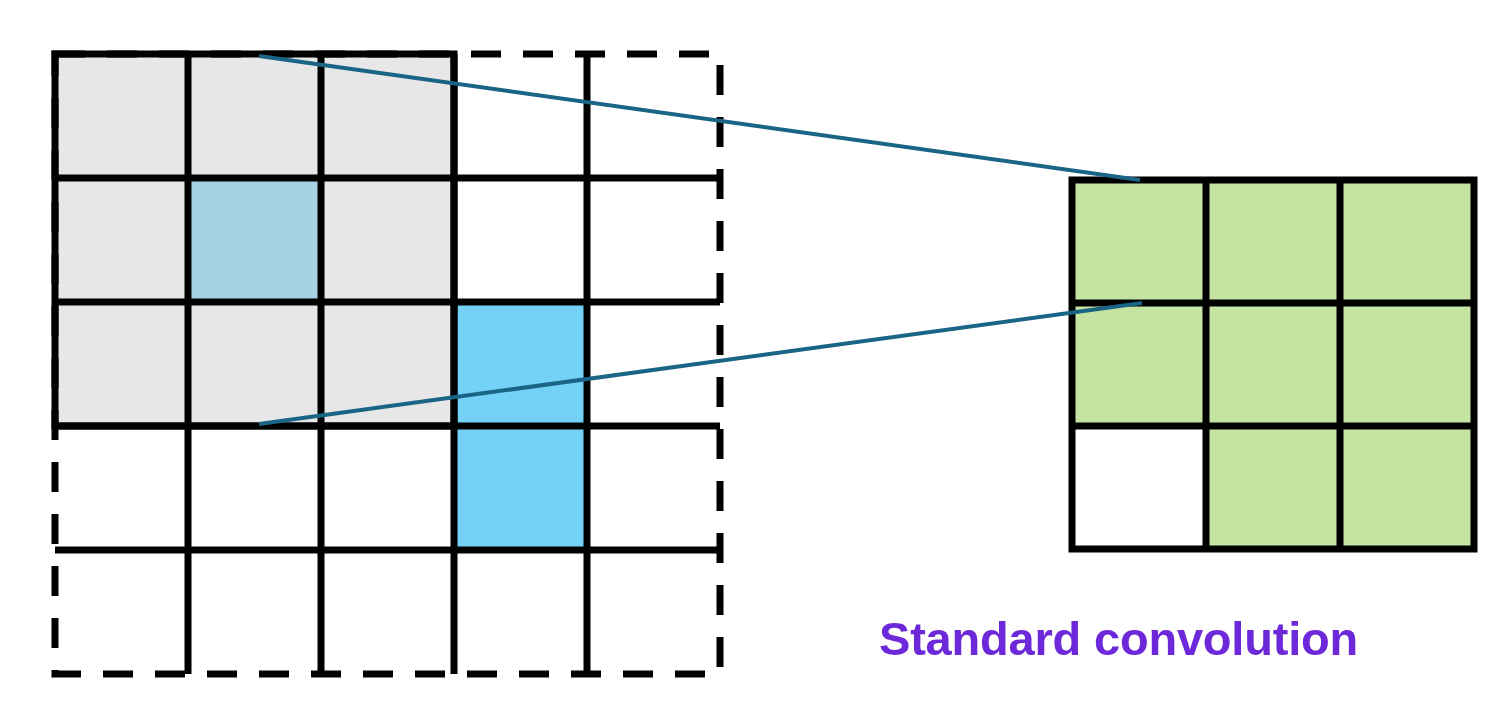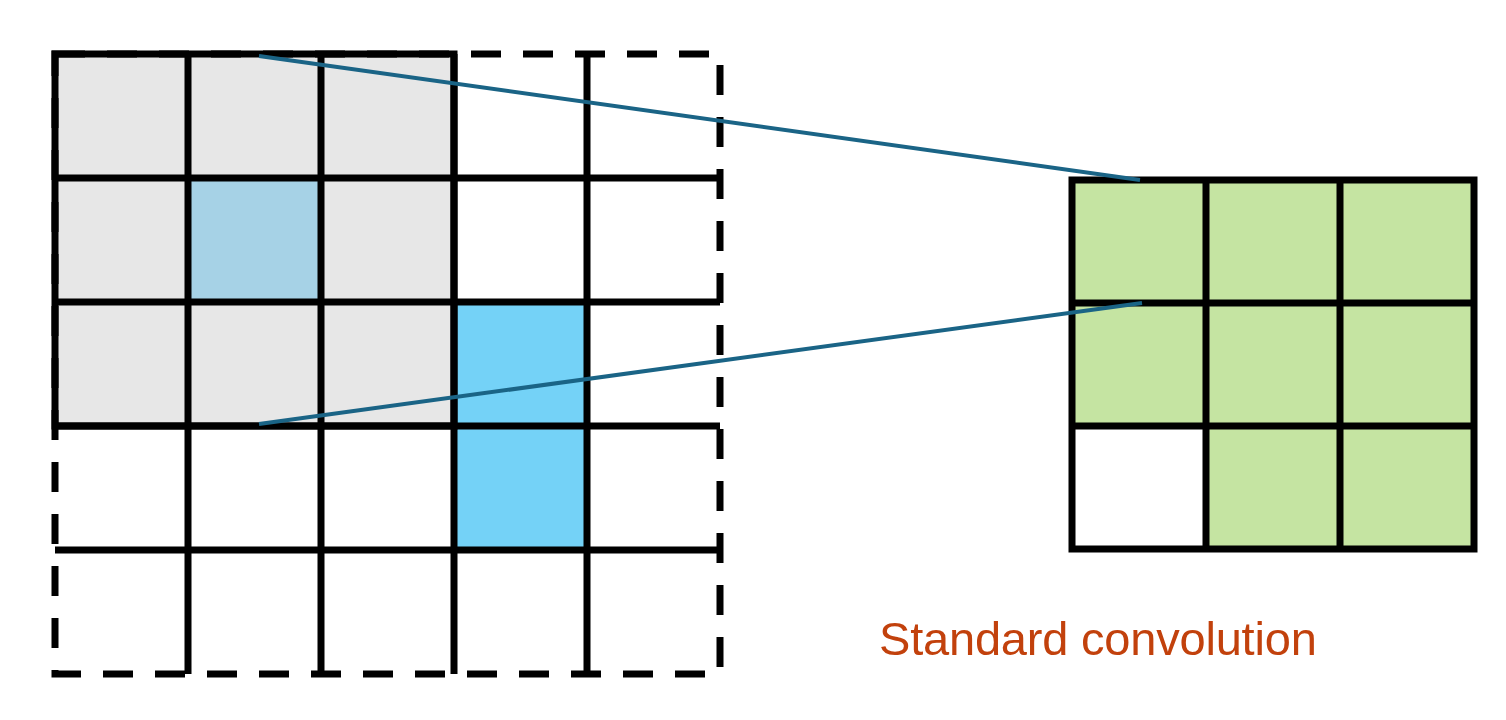--- a/index.html
+++ b/index.html
@@ -22,24 +22,24 @@
   }
   svg#diagram {
     position: absolute;
     left: 0; top: 0;
     width: 1506px;
     height: 720px;
     display: block;
   }
   .caption {
     position: absolute;
-    color: #c2410c;
+    color: #6d28d9;
     font-family: "Liberation Sans", sans-serif;
     font-size: 47px;
-    font-weight: 400;
+    font-weight: 700;
     letter-spacing: -0.2px;
     white-space: nowrap;
     line-height: 1;
   }
 </style>
 </head>
 <body>
 
 <div id="stage">
   <svg id="diagram" viewBox="0 0 1506 720" xmlns="http://www.w3.org/2000/svg">

